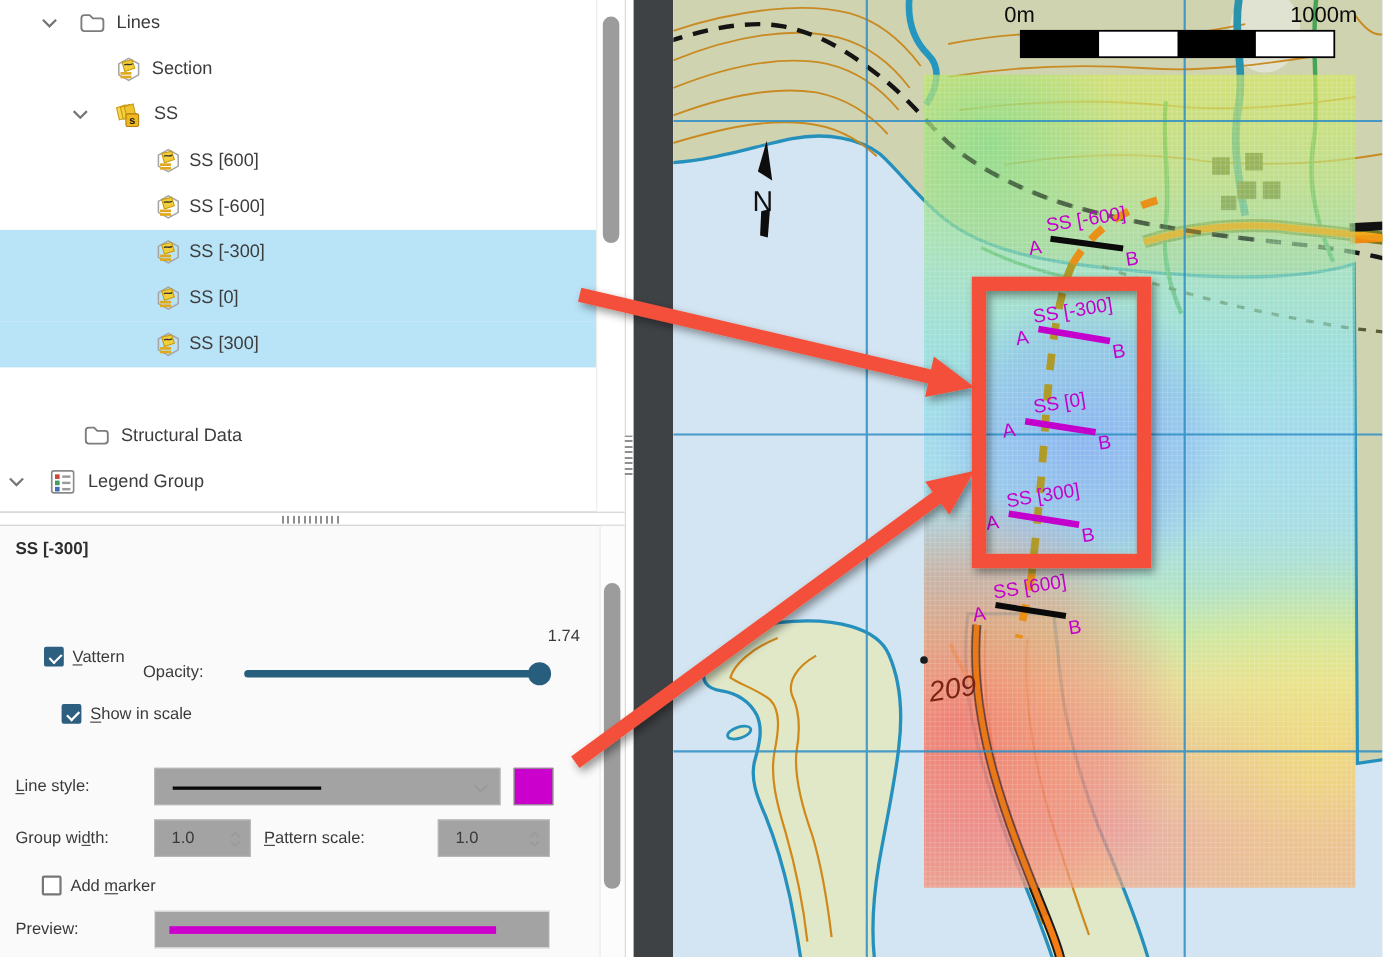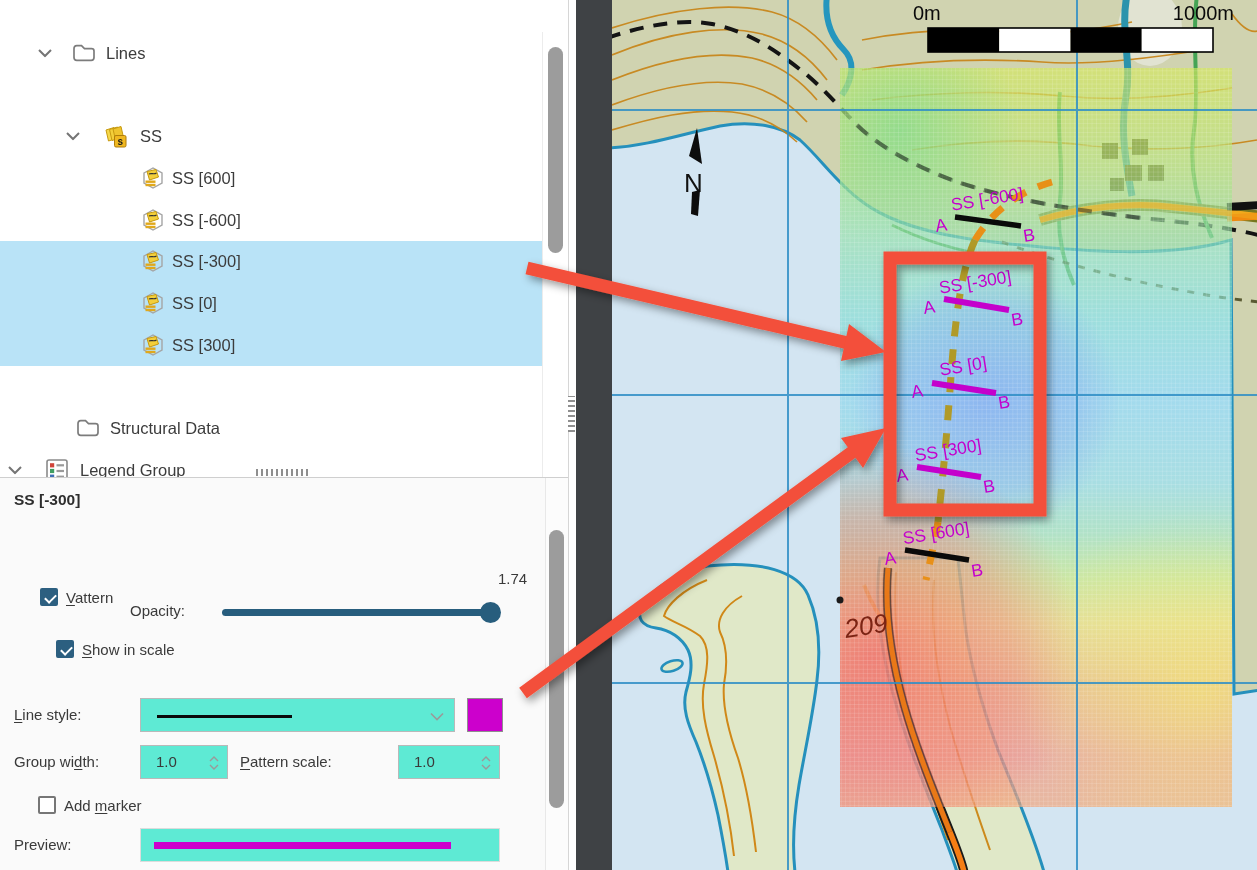--- a/index.html
+++ b/index.html
@@ -1,20 +1,20 @@
 <!DOCTYPE html>
 <html><head>
 <meta charset="utf-8">
 <style>
   html,body{margin:0;padding:0;background:#fff;}
   body{width:1257px;height:870px;overflow:hidden;font-family:"Liberation Sans",sans-serif;position:relative;}
   .app{position:absolute;left:0;top:0;width:1257px;height:870px;overflow:hidden;background:#fff;}
 
   
-  .tree{position:absolute;left:0;top:0;width:568px;height:466px;background:#fff;border-bottom:1px solid #c2c2c2;box-sizing:border-box;margin-top:32px;}
+  .tree{position:absolute;left:0;top:0;width:568px;height:466px;background:#fff;border-bottom:1px solid #c2c2c2;box-sizing:border-box;}
   .trow{position:absolute;left:0;width:542px;height:41.7px;}
   .trow.sel{background:#b9e3f7;}
   .tlabel{position:absolute;top:50%;transform:translateY(-50%);font-size:16.5px;color:#3c3c3c;white-space:nowrap;}
   .chev,.ticon{position:absolute;top:50%;transform:translateY(-50%);line-height:0;}
   .tree-sb{position:absolute;left:542px;top:0;width:26px;height:465px;background:#fff;border-left:1px solid #ececec;box-sizing:border-box;}
   .tree-sb .thumb{position:absolute;left:5px;top:15px;width:15px;height:206px;background:#9c9c9c;border-radius:8px;}
 
   
   .h-handle{position:absolute;left:256px;top:469px;width:54px;height:7px;
     background-image:repeating-linear-gradient(90deg,#8f8f8f 0 2px,transparent 2px 5px),repeating-linear-gradient(0deg,#fff 0 1px,transparent 1px 3px);}
@@ -25,21 +25,21 @@
   .props{position:absolute;left:0;top:477px;width:568px;height:393px;background:#fafafa;border-top:1px solid #cfcfcf;box-sizing:content-box;}
   .ptitle{position:absolute;left:14px;top:13px;font-size:15.5px;font-weight:bold;color:#2e2e2e;}
   .plabel{position:absolute;font-size:15px;color:#3a3a3a;white-space:nowrap;}
   .plabel .u{text-decoration:underline;text-underline-offset:2px;}
   .cb{position:absolute;width:18px;height:18px;box-sizing:border-box;border:2px solid #767676;background:#fff;border-radius:2px;}
   .cb.checked{background:#2c5f80;border-color:#2c5f80;}
   .cb.checked::after{content:'';position:absolute;left:3px;top:3.5px;width:9px;height:5px;border-left:2.2px solid #fff;border-bottom:2.2px solid #fff;transform:rotate(-45deg);}
   .slider-track{position:absolute;left:222px;top:131px;width:278px;height:7px;border-radius:4px;background:#275d7d;}
   .slider-handle{position:absolute;left:480px;top:124px;width:21px;height:21px;border-radius:50%;background:#275d7d;}
   .slider-value{position:absolute;left:498px;top:92px;font-size:15px;color:#3a3a3a;}
-  .field{position:absolute;background:#5eead4;border:1px solid #b9b9b9;box-sizing:border-box;}
+  .field{position:absolute;background:#a3a3a3;border:1px solid #b9b9b9;box-sizing:border-box;}
   .ls-field{left:140px;top:220px;width:315px;height:34px;}
   .ls-sample{position:absolute;left:16px;top:16px;width:135px;height:3px;background:#0a0a0a;}
   .ls-chev{position:absolute;right:10px;top:13px;line-height:0;}
   .swatch{position:absolute;left:467px;top:220px;width:36px;height:34px;border:1px solid #8f8f8f;box-sizing:border-box;}
   .spin{height:34px;}
   .spin .val{position:absolute;left:15px;top:7px;font-size:15px;color:#3a3a3a;}
   .spin .arrows{position:absolute;right:8px;top:9px;line-height:0;}
   .preview-box{left:140px;top:350px;width:360px;height:34px;border:1px solid #dcdcdc;}
   .preview-line{position:absolute;left:13px;top:13px;width:297px;height:7px;}
   .props-sb{position:absolute;left:545px;top:0px;width:23px;height:393px;background:#fcfcfc;border-left:1px solid #e8e8e8;box-sizing:border-box;}
@@ -108,20 +108,28 @@
           </svg>
         </span>
       <span class="ticon" style="left:72px">
           <svg width="24" height="21" viewBox="0 0 24 21">
             <use href="#i-folder"></use>
           </svg>
         </span>
       <span class="tlabel" style="left:106px">Lines</span>
     </div>
 
+    <div class="trow" style="top:41.7px">
+      <span class="ticon" style="left:104px">
+          <svg width="26" height="26" viewBox="0 0 26 26">
+            <use href="#i-section"></use>
+          </svg>
+        </span>
+      <span class="tlabel" style="left:138px">Section</span>
+    </div>
 
     <div class="trow" style="top:83.4px">
       <span class="chev" style="left:66px">
           <svg width="14" height="9" viewBox="0 0 14 9">
             <use href="#i-chev"></use>
           </svg>
         </span>
       <span class="ticon" style="left:102px">
           <svg width="26" height="26" viewBox="0 0 26 26">
             <use href="#i-ssstack"></use>

